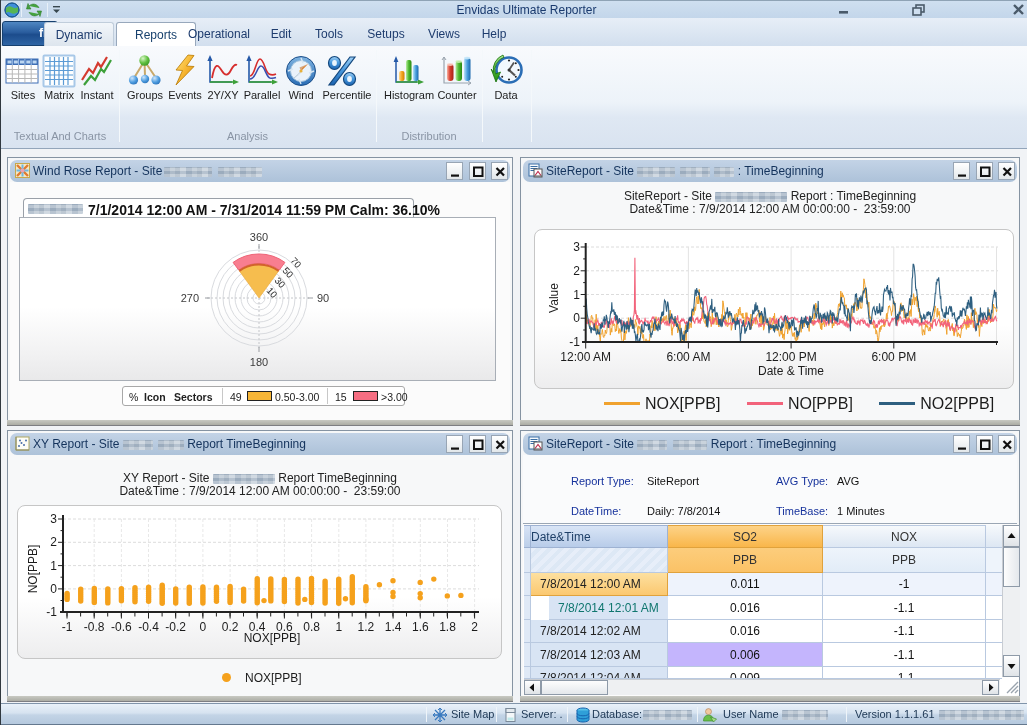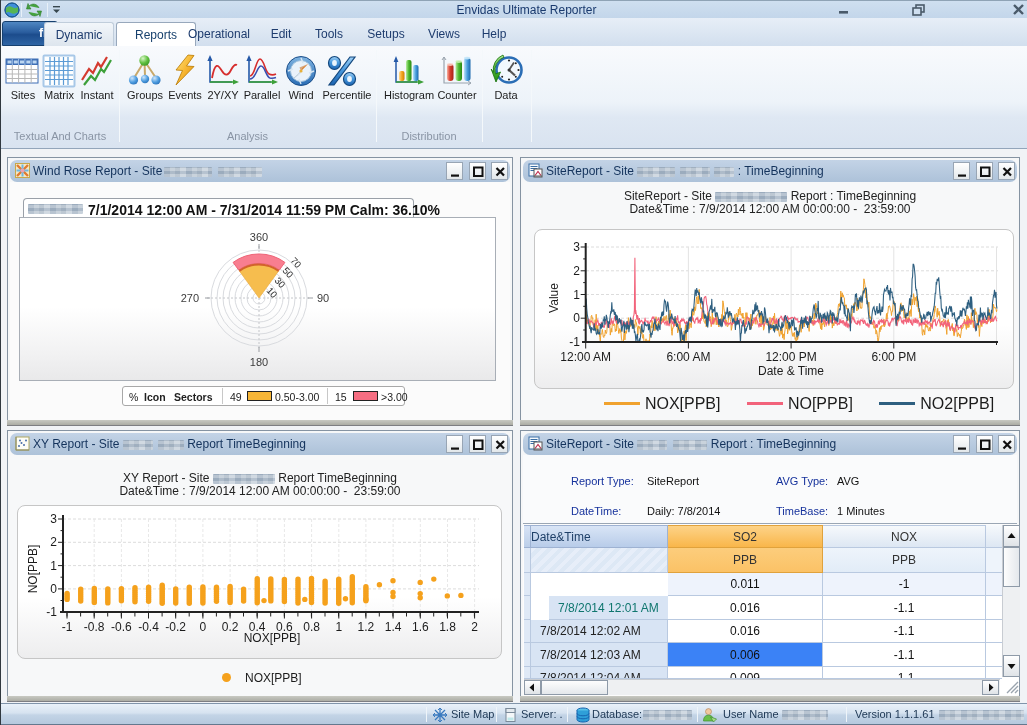--- a/index.html
+++ b/index.html
@@ -803,36 +803,37 @@
     <div style="position:absolute;left:299px;top:0;width:163px;height:23px;background:linear-gradient(#f6f9fc,#dde7f3);border:1px solid #b9c9e0;border-left:none;color:#333;text-align:center;line-height:22px">NOX</div>
     <div style="position:absolute;left:462px;top:0;width:16px;height:23px;background:linear-gradient(#f6f9fc,#dde7f3);border-bottom:1px solid #b9c9e0"></div>
 
     <div style="position:absolute;left:0;top:23px;width:7px;height:25px;background:#dfe9f6;border-right:1px solid #b9c9e0;border-bottom:1px solid #b9c9e0"></div>
     <div style="position:absolute;left:7px;top:23px;width:137px;height:25px;background:repeating-linear-gradient(135deg,#e7eef9 0 4px,#dde8f5 4px 8px);border-right:1px solid #b9c9e0;border-bottom:1px solid #b9c9e0"></div>
     <div style="position:absolute;left:144px;top:23px;width:155px;height:25px;background:linear-gradient(#fccd7c,#fbc266);border-right:1px solid #e0a23c;border-bottom:1px solid #e0a23c;color:#333;text-align:center;line-height:24px">PPB</div>
     <div style="position:absolute;left:299px;top:23px;width:163px;height:25px;background:linear-gradient(#eef4fb,#e2ecf7);border-right:1px solid #b9c9e0;border-bottom:1px solid #b9c9e0;color:#333;text-align:center;line-height:24px">PPB</div>
     <div style="position:absolute;left:462px;top:23px;width:16px;height:25px;background:#eef4fb;border-bottom:1px solid #b9c9e0"></div>
 
     <div style="position:absolute;left:0;top:48px;width:7px;height:23px;background:#dfe9f6;border-right:1px solid #b9c9e0;border-bottom:1px solid #b9c9e0"></div>
+<div style="position:absolute;left:7px;top:48px;width:137px;height:23px;background:linear-gradient(#fde0a0,#fbc870);border-right:1px solid #e0a23c;border-bottom:1px solid #e0a23c;color:#222;padding-left:9px;line-height:23px;white-space:nowrap">7/8/2014 12:00 AM</div>
 <div style="position:absolute;left:144px;top:48px;width:155px;height:23px;background:#eef3fc;border-right:1px solid #b9c9e0;border-bottom:1px solid #b9c9e0;color:#111;text-align:center;line-height:23px;">0.011</div>
 <div style="position:absolute;left:299px;top:48px;width:163px;height:23px;background:#eef3fc;border-right:1px solid #b9c9e0;border-bottom:1px solid #b9c9e0;color:#111;text-align:center;line-height:23px;">-1</div>
 <div style="position:absolute;left:462px;top:48px;width:16px;height:23px;background:#eef3fc;border-bottom:1px solid #b9c9e0;"></div>
 <div style="position:absolute;left:0;top:71px;width:7px;height:24px;background:#dfe9f6;border-right:1px solid #b9c9e0;border-bottom:1px solid #b9c9e0"></div>
 <div style="position:absolute;left:25px;top:71px;width:137px;height:24px;background:#d8e4f4;border-right:1px solid #b9c9e0;border-bottom:1px solid #b9c9e0;color:#0f766e;padding-left:9px;line-height:24px;white-space:nowrap">7/8/2014 12:01 AM</div>
 <div style="position:absolute;left:144px;top:71px;width:155px;height:24px;background:#ffffff;border-right:1px solid #b9c9e0;border-bottom:1px solid #b9c9e0;color:#111;text-align:center;line-height:24px;">0.016</div>
 <div style="position:absolute;left:299px;top:71px;width:163px;height:24px;background:#ffffff;border-right:1px solid #b9c9e0;border-bottom:1px solid #b9c9e0;color:#111;text-align:center;line-height:24px;">-1.1</div>
 <div style="position:absolute;left:462px;top:71px;width:16px;height:24px;background:#ffffff;border-bottom:1px solid #b9c9e0;"></div>
 <div style="position:absolute;left:0;top:95px;width:7px;height:23px;background:#dfe9f6;border-right:1px solid #b9c9e0;border-bottom:1px solid #b9c9e0"></div>
 <div style="position:absolute;left:7px;top:95px;width:137px;height:23px;background:#d8e4f4;border-right:1px solid #b9c9e0;border-bottom:1px solid #b9c9e0;color:#222;padding-left:9px;line-height:23px;white-space:nowrap">7/8/2014 12:02 AM</div>
 <div style="position:absolute;left:144px;top:95px;width:155px;height:23px;background:#ffffff;border-right:1px solid #b9c9e0;border-bottom:1px solid #b9c9e0;color:#111;text-align:center;line-height:23px;">0.016</div>
 <div style="position:absolute;left:299px;top:95px;width:163px;height:23px;background:#ffffff;border-right:1px solid #b9c9e0;border-bottom:1px solid #b9c9e0;color:#111;text-align:center;line-height:23px;">-1.1</div>
 <div style="position:absolute;left:462px;top:95px;width:16px;height:23px;background:#ffffff;border-bottom:1px solid #b9c9e0;"></div>
 <div style="position:absolute;left:0;top:118px;width:7px;height:24px;background:#dfe9f6;border-right:1px solid #b9c9e0;border-bottom:1px solid #b9c9e0"></div>
 <div style="position:absolute;left:7px;top:118px;width:137px;height:24px;background:#d8e4f4;border-right:1px solid #b9c9e0;border-bottom:1px solid #b9c9e0;color:#222;padding-left:9px;line-height:24px;white-space:nowrap">7/8/2014 12:03 AM</div>
-<div style="position:absolute;left:144px;top:118px;width:155px;height:24px;background:#3b82f6;border-right:1px solid #b9c9e0;border-bottom:1px solid #b9c9e0;color:#111;text-align:center;line-height:24px;">0.006</div>
+<div style="position:absolute;left:144px;top:118px;width:155px;height:24px;background:#c4b5fd;border-right:1px solid #b9c9e0;border-bottom:1px solid #b9c9e0;color:#111;text-align:center;line-height:24px;">0.006</div>
 <div style="position:absolute;left:299px;top:118px;width:163px;height:24px;background:#ffffff;border-right:1px solid #b9c9e0;border-bottom:1px solid #b9c9e0;color:#111;text-align:center;line-height:24px;">-1.1</div>
 <div style="position:absolute;left:462px;top:118px;width:16px;height:24px;background:#ffffff;border-bottom:1px solid #b9c9e0;"></div>
 <div style="position:absolute;left:0;top:142px;width:7px;height:12px;background:#dfe9f6;border-right:1px solid #b9c9e0;border-bottom:1px solid #b9c9e0"></div>
 <div style="position:absolute;left:7px;top:142px;width:137px;height:12px;background:#d8e4f4;border-right:1px solid #b9c9e0;border-bottom:1px solid #b9c9e0;color:#222;padding-left:9px;line-height:23px;overflow:hidden;white-space:nowrap">7/8/2014 12:04 AM</div>
 <div style="position:absolute;left:144px;top:142px;width:155px;height:12px;background:#ffffff;border-right:1px solid #b9c9e0;border-bottom:1px solid #b9c9e0;color:#111;text-align:center;line-height:23px;overflow:hidden;">0.009</div>
 <div style="position:absolute;left:299px;top:142px;width:163px;height:12px;background:#ffffff;border-right:1px solid #b9c9e0;border-bottom:1px solid #b9c9e0;color:#111;text-align:center;line-height:23px;overflow:hidden;">-1.1</div>
 <div style="position:absolute;left:462px;top:142px;width:16px;height:12px;background:#ffffff;border-bottom:1px solid #b9c9e0;overflow:hidden;"></div>
 
     <div style="position:absolute;left:478px;top:0;width:18px;height:152px;background:#eef0f2;border-left:1px solid #c8ccd2">
       <div style="position:absolute;left:0;top:0;width:17px;height:22px;background:linear-gradient(#ffffff,#dfe3e7);border:1px solid #8e9aa8"><svg width="15" height="20">

